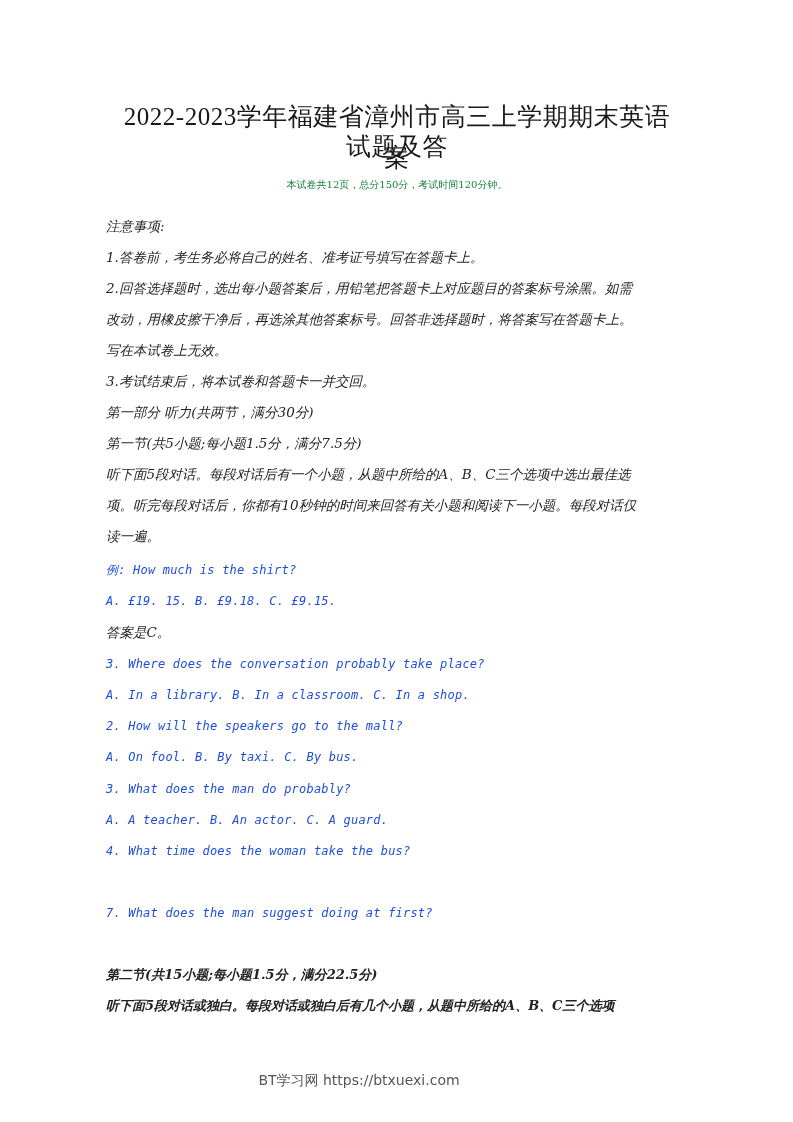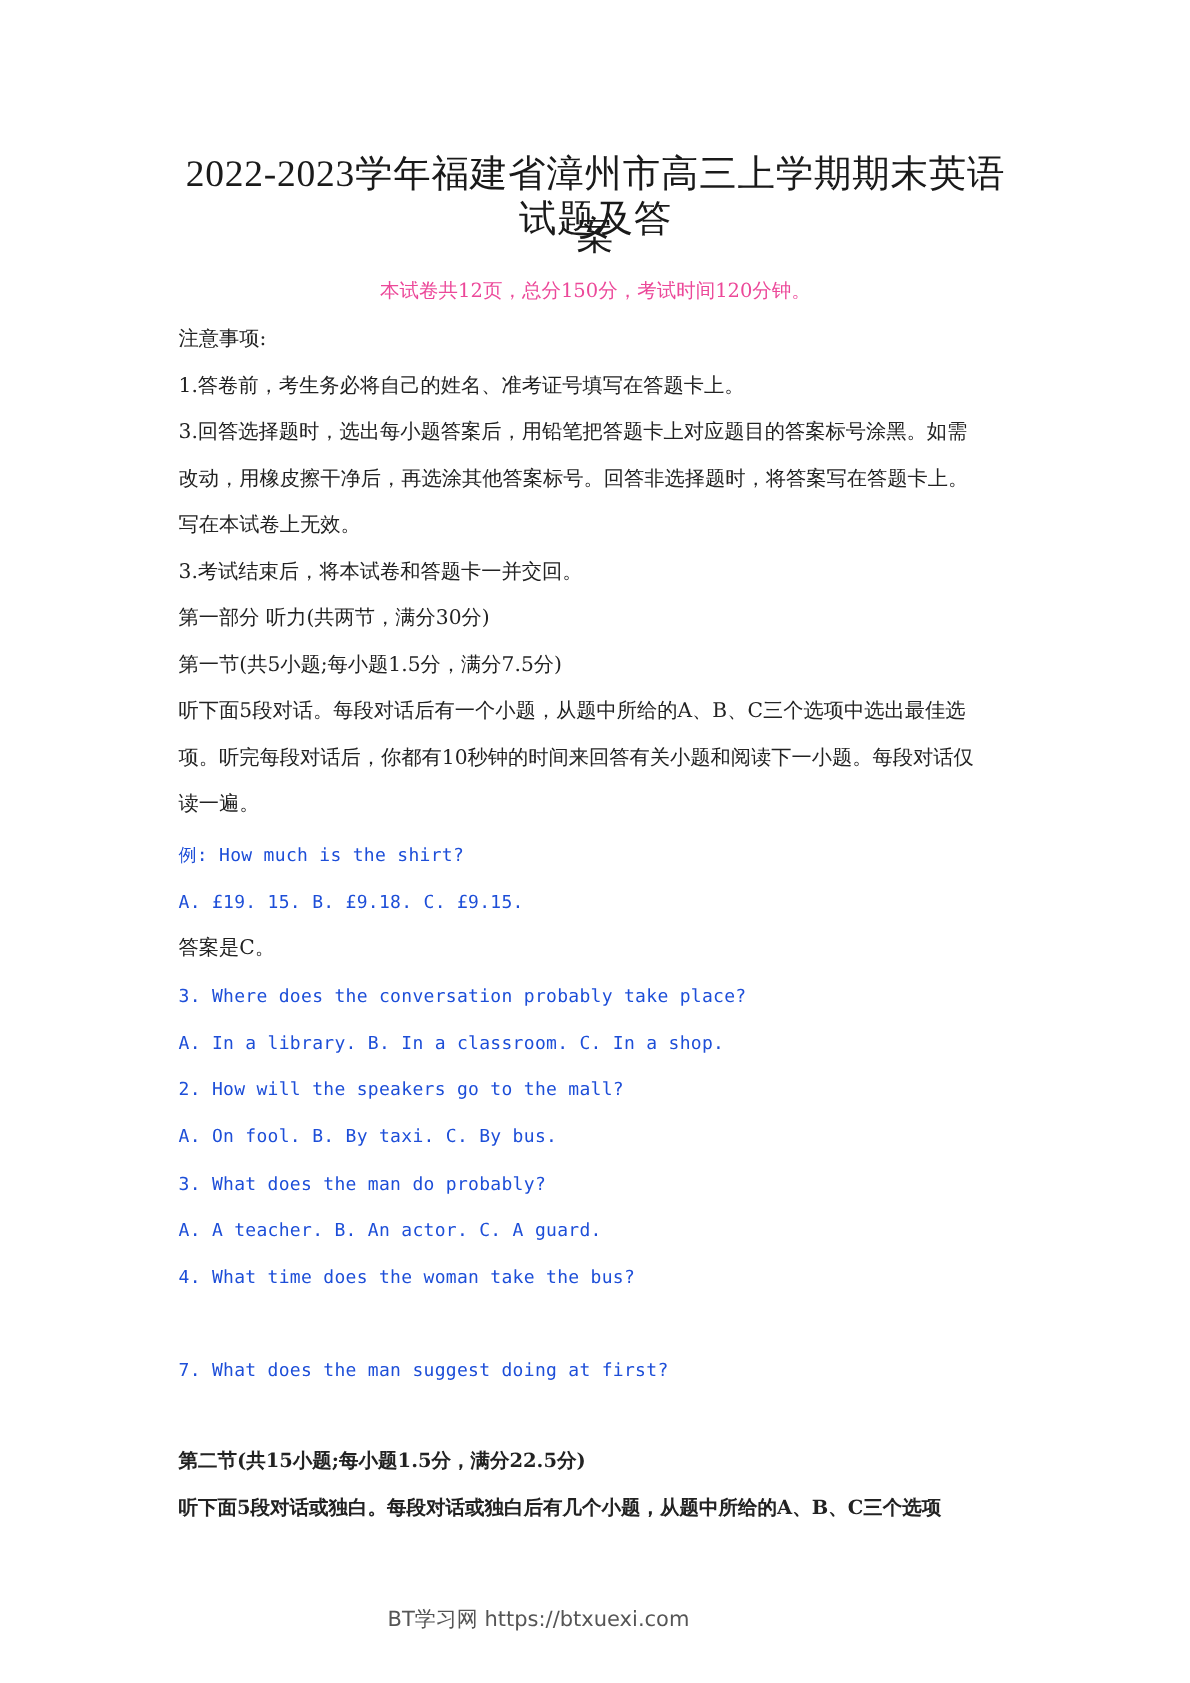--- a/index.html
+++ b/index.html
@@ -6,28 +6,28 @@
     body { width: 793px; height: 1122px; position: relative; overflow: hidden; }
     .page { position: absolute; left: 0; top: 0; width: 793px; height: 1122px; background: #fff; }
     .title {
       position: absolute; left: 112px; width: 570px; text-align: center;
       font-family: Liberation Serif, serif;
       font-size: 25px; color: #1a1a1a; line-height: 30px; letter-spacing: 0.5px;
     }
     .title.l1 { top: 102px; }
     .title.l2 { top: 143px; }
     .subtitle {
-      position: absolute; left: 112px; width: 570px; top: 186px; text-align: center;
+      position: absolute; left: 112px; width: 570px; top: 176px; text-align: center;
       font-family: "DejaVu Serif", "Liberation Serif", serif;
-      font-size: 13px; color: #ec4899; line-height: 18px;
+      font-size: 10px; color: #15803d; line-height: 18px;
     }
     .line {
-      position: absolute; left: 119px; width: 565px; white-space: nowrap;
+      position: absolute; left: 106px; width: 565px; white-space: nowrap;
       font-family: "DejaVu Serif", "Liberation Serif", serif;
-      font-size: 13.5px; color: #222; line-height: 18px;
+      font-size: 13.5px; color: #222; line-height: 18px; font-style: italic;
     }
     .line.en {
       font-family: "DejaVu Sans Mono", "Liberation Mono", monospace;
       font-size: 12px; color: #1d4ed8; letter-spacing: 0.2px;
     }
     .line.heading { font-weight: bold; font-size: 13px; }
     .footer {
       position: absolute; left: 0; width: 718px; top: 1071px; text-align: center;
       font-family: "DejaVu Sans", "Liberation Sans", sans-serif;
       font-size: 14px; color: #555; line-height: 18px;
@@ -36,21 +36,21 @@
 </head>
 <body>
 
 <div class="page">
   <div class="title l1">2022-2023学年福建省漳州市高三上学期期末英语试题及答</div>
   <div class="title l2">案</div>
   <div class="subtitle">本试卷共12页，总分150分，考试时间120分钟。</div>
 
   <div class="line" style="top:217px">注意事项:</div>
   <div class="line" style="top:248px">1.答卷前，考生务必将自己的姓名、准考证号填写在答题卡上。</div>
-  <div class="line" style="top:279px">3.回答选择题时，选出每小题答案后，用铅笔把答题卡上对应题目的答案标号涂黑。如需</div>
+  <div class="line" style="top:279px">2.回答选择题时，选出每小题答案后，用铅笔把答题卡上对应题目的答案标号涂黑。如需</div>
   <div class="line" style="top:310px">改动，用橡皮擦干净后，再选涂其他答案标号。回答非选择题时，将答案写在答题卡上。</div>
   <div class="line" style="top:341px">写在本试卷上无效。</div>
   <div class="line" style="top:372px">3.考试结束后，将本试卷和答题卡一并交回。</div>
 
   <div class="line" style="top:403px">第一部分 听力(共两节，满分30分)</div>
   <div class="line" style="top:434px">第一节(共5小题;每小题1.5分，满分7.5分)</div>
   <div class="line" style="top:465px">听下面5段对话。每段对话后有一个小题，从题中所给的A、B、C三个选项中选出最佳选</div>
   <div class="line" style="top:496px">项。听完每段对话后，你都有10秒钟的时间来回答有关小题和阅读下一小题。每段对话仅</div>
   <div class="line" style="top:527px">读一遍。</div>
 

